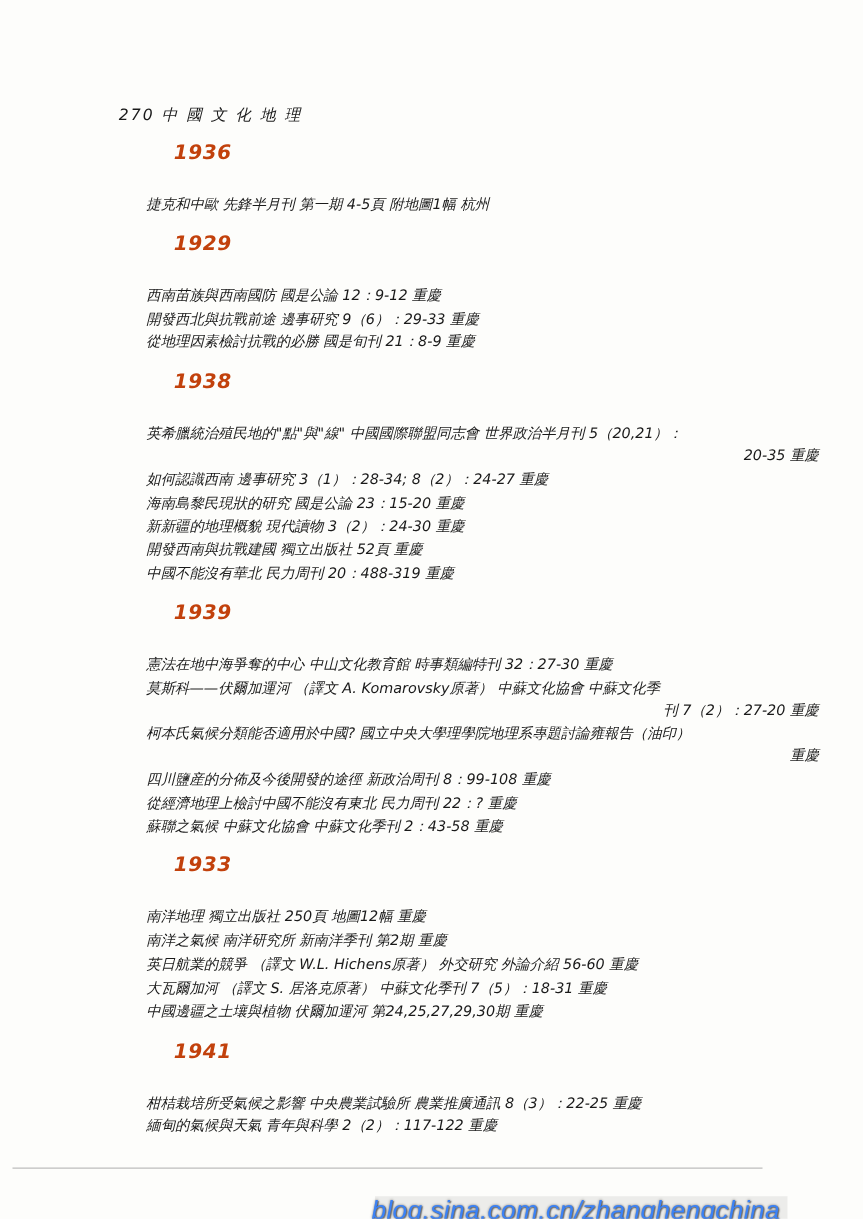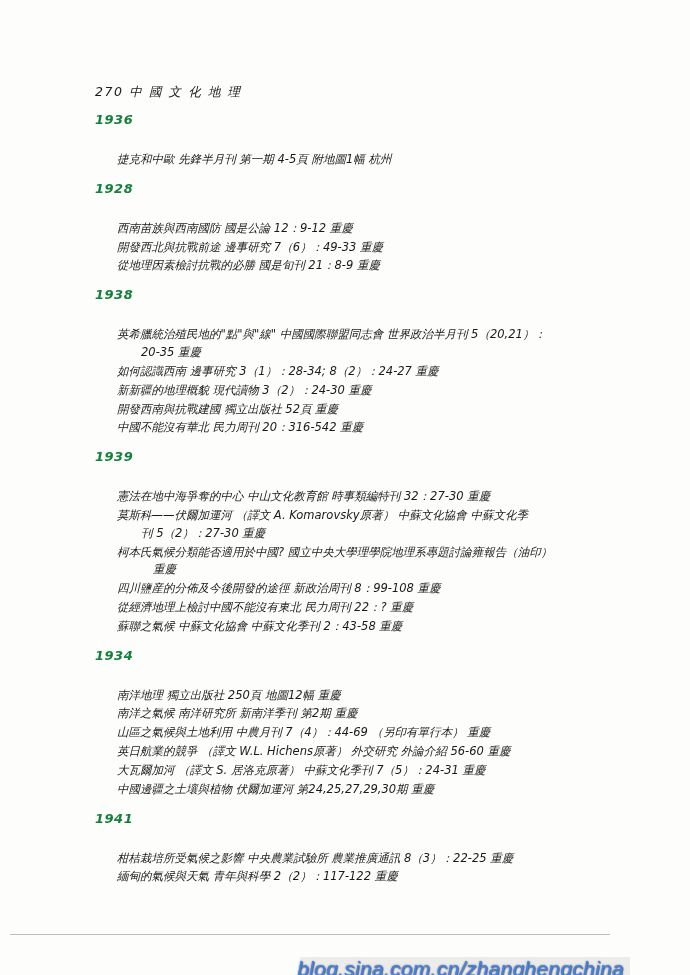--- a/index.html
+++ b/index.html
@@ -33,45 +33,47 @@
     color: #1a1a1a;
     white-space: nowrap;
   }
   .content {
     position: absolute;
     left: 95px;
     top: 100px;
     width: 560px;
   }
   .year {
-    font-size: 13px;
+    font-size: 16px;
     font-weight: bold;
     letter-spacing: 0.5px;
-    color: #15803d;
+    color: #c2410c;
     margin-top: 12px;
     margin-bottom: 3px;
+    margin-left: 44px;
   }
   .year:first-child {
     margin-top: 0;
   }
   .entries {
     padding-left: 22px;
     margin-top: 24px;
   }
   .entry {
     font-size: 11.5px;
     line-height: 1.55;
     color: #1a1a1a;
     margin-bottom: 1px;
     white-space: nowrap;
   }
   .entry .cont {
     display: block;
     padding-left: 24px;
     white-space: nowrap;
+    text-align: right;
   }
   .entry .cont.deep {
     padding-left: 36px;
   }
   .rule {
     position: absolute;
     left: 10px;
     top: 922px;
     width: 600px;
     height: 0;
@@ -105,93 +107,93 @@
 
   <div class="content">
 
     <div class="year">1936</div>
     <div class="entries">
       <div class="entry">
         <span>捷克和中歐  先鋒半月刊  第一期  4-5頁  附地圖1幅  杭州</span>
       </div>
     </div>
 
-    <div class="year">1928</div>
+    <div class="year">1929</div>
     <div class="entries">
       <div class="entry">
         <span>西南苗族與西南國防  國是公論  12：9-12  重慶</span>
       </div>
       <div class="entry">
-        <span>開發西北與抗戰前途  邊事研究  7（6）：49-33  重慶</span>
+        <span>開發西北與抗戰前途  邊事研究  9（6）：29-33  重慶</span>
       </div>
       <div class="entry">
         <span>從地理因素檢討抗戰的必勝  國是旬刊  21：8-9  重慶</span>
       </div>
     </div>
 
     <div class="year">1938</div>
     <div class="entries">
       <div class="entry">
         <span>英希臘統治殖民地的"點"與"線"  中國國際聯盟同志會    世界政治半月刊  5（20,21）：</span>
         <span class="cont">20-35  重慶</span>
       </div>
       <div class="entry">
         <span>如何認識西南  邊事研究  3（1）：28-34;  8（2）：24-27  重慶</span>
       </div>
       <div class="entry">
+        <span>海南島黎民現狀的研究  國是公論  23：15-20  重慶</span>
+      </div>
+      <div class="entry">
         <span>新新疆的地理概貌  現代讀物  3（2）：24-30  重慶</span>
       </div>
       <div class="entry">
         <span>開發西南與抗戰建國  獨立出版社  52頁  重慶</span>
       </div>
       <div class="entry">
-        <span>中國不能沒有華北  民力周刊  20：316-542  重慶</span>
+        <span>中國不能沒有華北  民力周刊  20：488-319  重慶</span>
       </div>
     </div>
 
     <div class="year">1939</div>
     <div class="entries">
       <div class="entry">
         <span>憲法在地中海爭奪的中心  中山文化教育館  時事類編特刊  32：27-30  重慶</span>
       </div>
       <div class="entry">
         <span>莫斯科——伏爾加運河 （譯文   A. Komarovsky原著）  中蘇文化協會  中蘇文化季</span>
-        <span class="cont">刊  5（2）：27-30  重慶</span>
+        <span class="cont">刊  7（2）：27-20  重慶</span>
       </div>
       <div class="entry">
         <span>柯本氏氣候分類能否適用於中國?    國立中央大學理學院地理系專題討論雍報告（油印）</span>
         <span class="cont deep">重慶</span>
       </div>
       <div class="entry">
         <span>四川鹽産的分佈及今後開發的途徑   新政治周刊  8：99-108  重慶</span>
       </div>
       <div class="entry">
         <span>從經濟地理上檢討中國不能沒有東北  民力周刊  22：?  重慶</span>
       </div>
       <div class="entry">
         <span>蘇聯之氣候  中蘇文化協會  中蘇文化季刊  2：43-58  重慶</span>
       </div>
     </div>
 
-    <div class="year">1934</div>
+    <div class="year">1933</div>
     <div class="entries">
       <div class="entry">
         <span>南洋地理  獨立出版社  250頁  地圖12幅  重慶</span>
       </div>
       <div class="entry">
         <span>南洋之氣候  南洋研究所  新南洋季刊  第2期  重慶</span>
       </div>
       <div class="entry">
-        <span>山區之氣候與土地利用  中農月刊  7（4）：44-69 （另印有單行本）  重慶</span>
-      </div>
-      <div class="entry">
         <span>英日航業的競爭 （譯文  W.L. Hichens原著）  外交研究  外論介紹  56-60  重慶</span>
       </div>
       <div class="entry">
-        <span>大瓦爾加河 （譯文  S. 居洛克原著）  中蘇文化季刊  7（5）：24-31  重慶</span>
+        <span>大瓦爾加河 （譯文  S. 居洛克原著）  中蘇文化季刊  7（5）：18-31  重慶</span>
       </div>
       <div class="entry">
         <span>中國邊疆之土壤與植物  伏爾加運河  第24,25,27,29,30期  重慶</span>
       </div>
     </div>
 
     <div class="year">1941</div>
     <div class="entries">
       <div class="entry">
         <span>柑桔栽培所受氣候之影響  中央農業試驗所  農業推廣通訊  8（3）：22-25  重慶</span>

